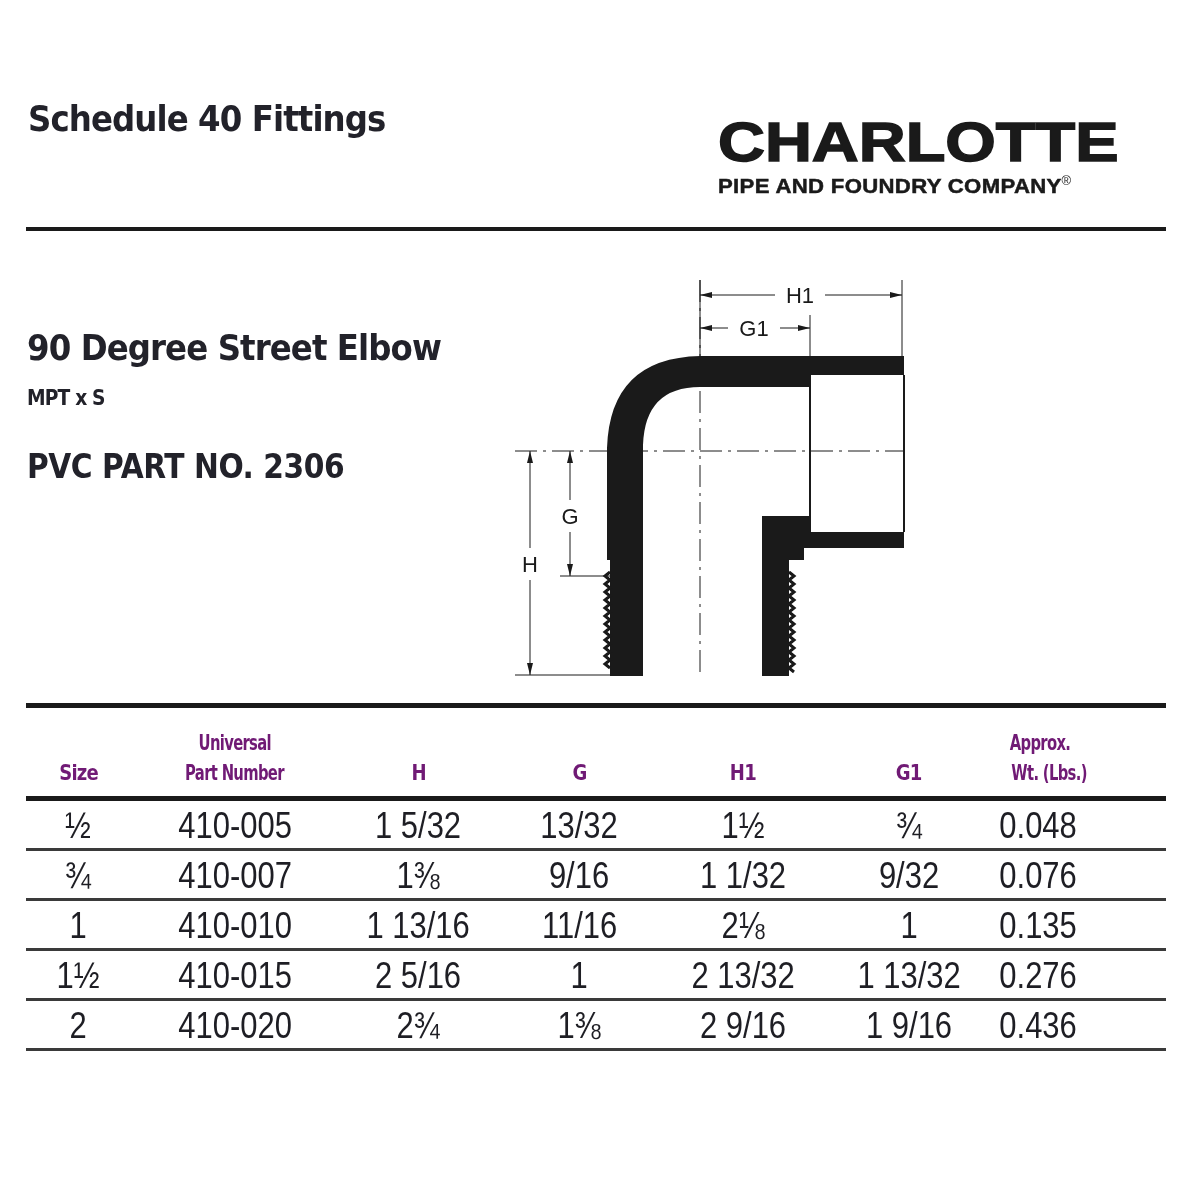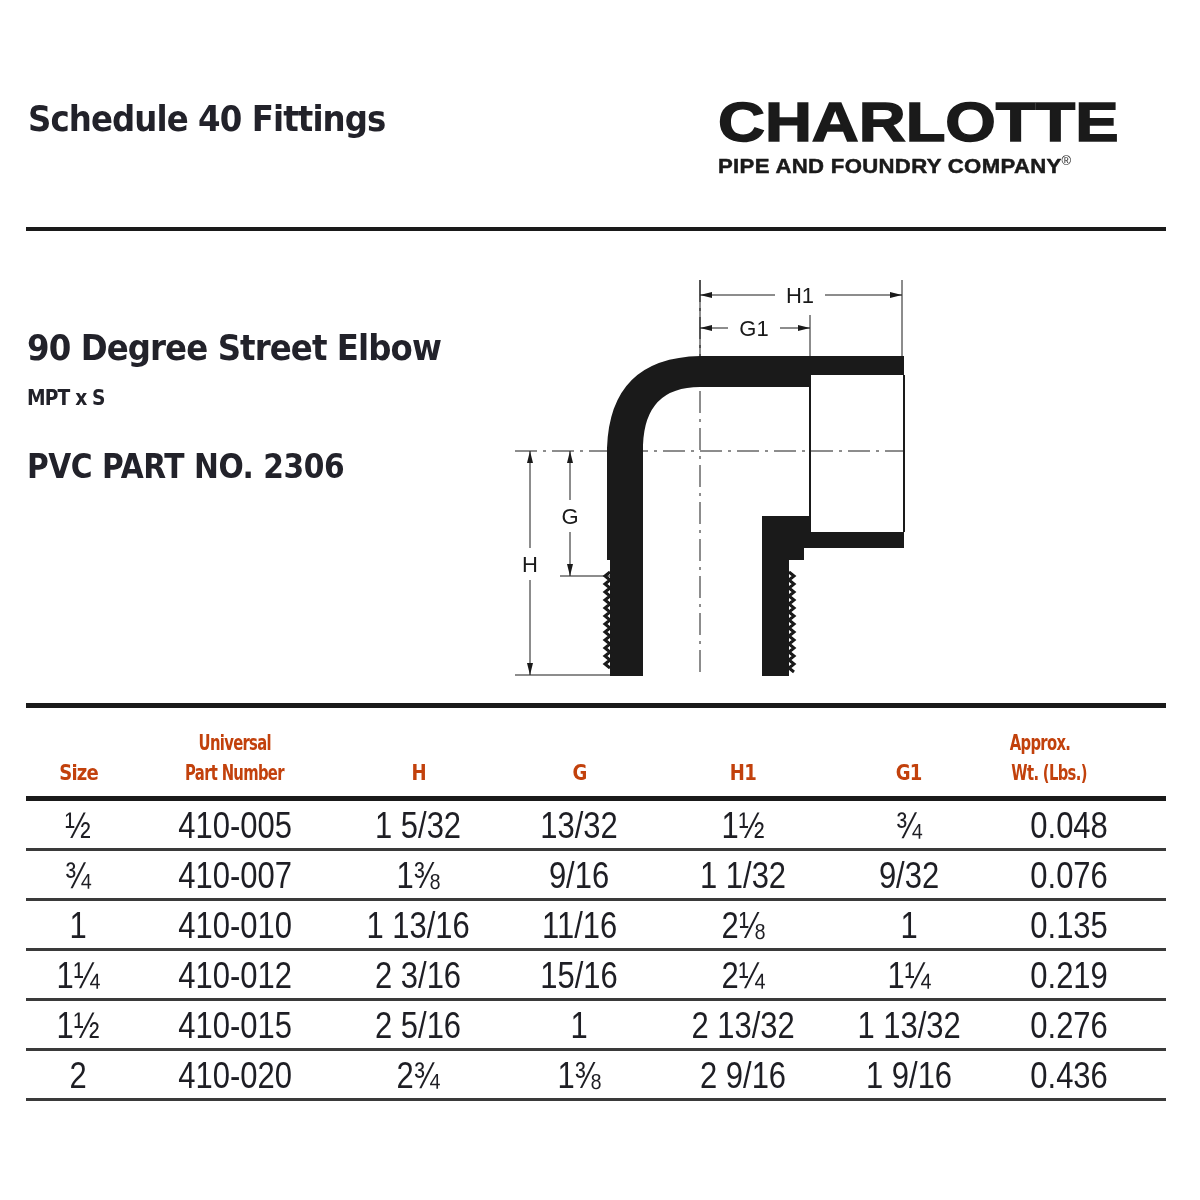--- a/index.html
+++ b/index.html
@@ -1,33 +1,33 @@
 <!DOCTYPE html>
 <html><head>
   <meta charset="utf-8">
   <style>
     html, body { margin: 0; padding: 0; background: #ffffff; }
     body { width: 1200px; height: 1200px; position: relative; overflow: hidden; color: #1e1e24; font-family: "DejaVu Sans", sans-serif; }
     .page-title { position: absolute; left: 28px; top: 98px; font-family: "DejaVu Sans", sans-serif; font-weight: bold; font-size: 36px; letter-spacing: -1px; color: #22222a; transform: scaleX(0.9); transform-origin: left; }
-    .logo { position: absolute; left: 718px; top: 96px; width: 450px; }
+    .logo { position: absolute; left: 718px; top: 116px; width: 450px; }
     .logo-main { font-family: "Liberation Sans", sans-serif; font-weight: 900; font-size: 56px; letter-spacing: 0px; color: #1a1a1a; line-height: 52px; transform: scaleX(1.16); transform-origin: left; -webkit-text-stroke: 1.5px #1a1a1a; }
     .logo-sub { font-family: "Liberation Sans", sans-serif; font-weight: 900; font-size: 20.5px; letter-spacing: 0.3px; color: #1a1a1a; margin-top: 6px; transform: scaleX(1.08); transform-origin: left; -webkit-text-stroke: 0.5px #1a1a1a; white-space: nowrap; }
     .logo-sub sup { font-size: 12px; font-weight: normal; -webkit-text-stroke: 0; vertical-align: 8px; }
     .rule-top { position: absolute; left: 26px; top: 227px; width: 1140px; height: 4px; background: #1a1a1a; }
     .product-title { position: absolute; left: 27px; top: 327px; font-weight: bold; font-size: 36px; letter-spacing: -1px; color: #22222a; transform: scaleX(0.9); transform-origin: left; }
     .product-sub { position: absolute; left: 27px; top: 385px; font-weight: bold; font-size: 22px; letter-spacing: -1px; color: #22222a; transform: scaleX(0.85); transform-origin: left; }
     .part-no { position: absolute; left: 27px; top: 447px; font-weight: bold; font-size: 33px; letter-spacing: -0.5px; color: #22222a; transform: scaleX(0.9); transform-origin: left; }
     .diagram { position: absolute; left: 500px; top: 270px; width: 420px; height: 420px; }
     .spec-table { position: absolute; left: 26px; top: 703px; width: 1140px; border-collapse: collapse; }
     .spec-table thead tr { border-top: 5px solid #1a1a1a; border-bottom: 5px solid #1a1a1a; }
-    .spec-table th { font-family: "DejaVu Sans", sans-serif; font-weight: bold; font-size: 22px; line-height: 30px; color: #c2410c; height: 80px; vertical-align: bottom; padding: 0 0 8px 0; letter-spacing: -1px; }
+    .spec-table th { font-family: "DejaVu Sans", sans-serif; font-weight: bold; font-size: 22px; line-height: 30px; color: #701a75; height: 80px; vertical-align: bottom; padding: 0 0 8px 0; letter-spacing: -1px; }
     .spec-table th span { display: inline-block; transform: scaleX(0.82); }
     .spec-table td { font-family: "Liberation Sans", sans-serif; font-size: 36px; color: #1e1e24; text-align: center; height: 47px; padding: 0; border-bottom: 3px solid #3a3a3a; vertical-align: bottom; line-height: 44px; }
     .spec-table td span.cell { display: inline-block; transform: scaleX(0.86); }
-    .spec-table td.wt { text-align: center; padding-right: 22px; }
+    .spec-table td.wt { text-align: left; padding-right: 22px; }
     .c-size { width: 106px; text-decoration: underline; }
     .c-part { width: 210px; }
     .c-h { width: 160px; }
     .c-g { width: 165px; }
     .c-h1 { width: 165px; }
     .c-g1 { width: 170px; }
     .c-wt { width: 164px; }
     th.c-wt { text-align: left; padding-right: 10px; }
   </style>
 </head>
@@ -126,29 +126,20 @@
     <tr>
       <td><span class="cell">1</span></td>
       <td><span class="cell">410-010</span></td>
       <td><span class="cell">1 13/16</span></td>
       <td><span class="cell">11/16</span></td>
       <td><span class="cell">2⅛</span></td>
       <td><span class="cell">1</span></td>
       <td class="wt"><span class="cell">0.135</span></td>
     </tr>
     <tr>
-      <td><span class="cell">1¼</span></td>
-      <td><span class="cell">410-012</span></td>
-      <td><span class="cell">2 3/16</span></td>
-      <td><span class="cell">15/16</span></td>
-      <td><span class="cell">2¼</span></td>
-      <td><span class="cell">1¼</span></td>
-      <td class="wt"><span class="cell">0.219</span></td>
-    </tr>
-    <tr>
       <td><span class="cell">1½</span></td>
       <td><span class="cell">410-015</span></td>
       <td><span class="cell">2 5/16</span></td>
       <td><span class="cell">1</span></td>
       <td><span class="cell">2 13/32</span></td>
       <td><span class="cell">1 13/32</span></td>
       <td class="wt"><span class="cell">0.276</span></td>
     </tr>
     <tr>
       <td><span class="cell">2</span></td>

